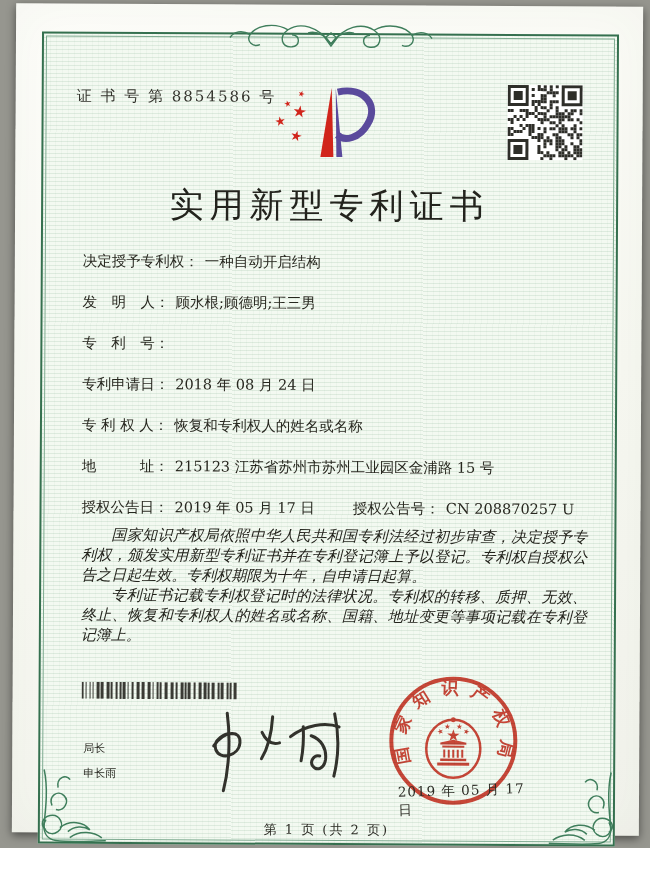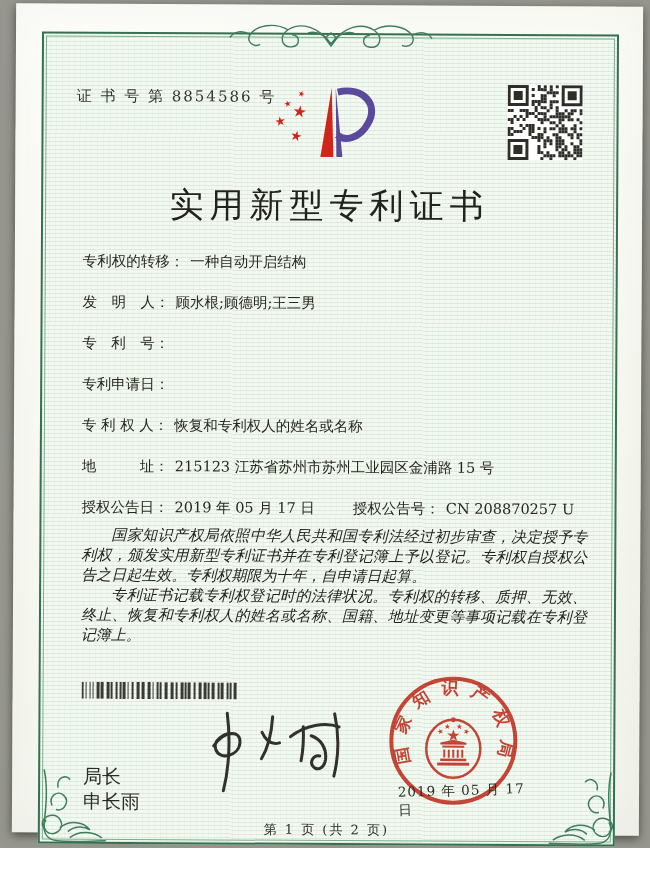--- a/index.html
+++ b/index.html
@@ -21,21 +21,21 @@
          color:#23231d;font-weight:500;}
   .fields{left:68px;top:247px;width:512px;font-size:14.5px;color:#27271f;}
   .frow{display:flex;line-height:20px;margin-bottom:21px;white-space:nowrap;}
   .frow .lab{flex:0 0 auto;}
   .frow .val{flex:0 0 auto;padding-left:6px;}
   .pair2{margin-left:38px;display:flex;}
   .body-text{left:68px;top:521px;width:506px;font-size:15px;line-height:20px;
              text-align:justify;color:#23231c;font-style:italic;}
   .body-text p{margin:0;text-indent:2em;}
   .barcode{left:69px;top:678px;width:162px;height:17px;}
-  .signer{left:71px;top:760px;font-size:19px;line-height:25px;color:#2c2c25;font-style:normal;}
+  .signer{left:71px;top:732px;font-size:11px;line-height:25px;color:#2c2c25;font-style:normal;}
   .signature{left:181px;top:698px;transform:rotate(-3deg);}
   .seal{left:373px;top:667px;width:136px;height:136px;mix-blend-mode:multiply;opacity:.93;}
   .seal-date{left:386px;top:776px;width:140px;font-size:13.5px;letter-spacing:1px;color:#2b2b24;
              transform:rotate(-2deg);}
   .footer{left:26px;top:816px;width:577px;text-align:center;font-size:13px;color:#2c2c25;letter-spacing:2px;}
   .crest{left:210px;top:13px;}
   .flourish-l{left:28px;top:764px;}
   .flourish-r{left:533px;top:764px;transform:scaleX(-1);}
   .logo{left:252px;top:66px;}
   .qr{left:492px;top:79px;width:75px;height:75px;background:#fff;}
@@ -306,32 +306,33 @@
           <rect x="0" y="54" width="21" height="21" fill="#2e2e29"></rect>
           <rect x="3" y="57" width="15" height="15" fill="#fff"></rect>
           <rect x="6" y="60" width="9" height="9" fill="#2e2e29"></rect>
         </svg>
     </div>
 
     <div class="abs title">实用新型专利证书</div>
 
     <div class="abs fields">
       <div class="frow">
-          <span class="lab">专利权的转移：</span>
+          <span class="lab">决定授予专利权：</span>
           <span class="val">一种自动开启结构</span>
         </div>
       <div class="frow">
           <span class="lab">发　明　人：</span>
           <span class="val">顾水根;顾德明;王三男</span>
         </div>
       <div class="frow">
           <span class="lab">专　利　号：</span>
         </div>
       <div class="frow">
           <span class="lab">专利申请日：</span>
+          <span class="val">2018 年 08 月 24 日</span>
         </div>
       <div class="frow">
           <span class="lab">专 利 权 人：</span>
           <span class="val">恢复和专利权人的姓名或名称</span>
         </div>
       <div class="frow">
           <span class="lab">地　　　址：</span>
           <span class="val">215123 江苏省苏州市苏州工业园区金浦路 15 号</span>
         </div>
       <div class="frow">

